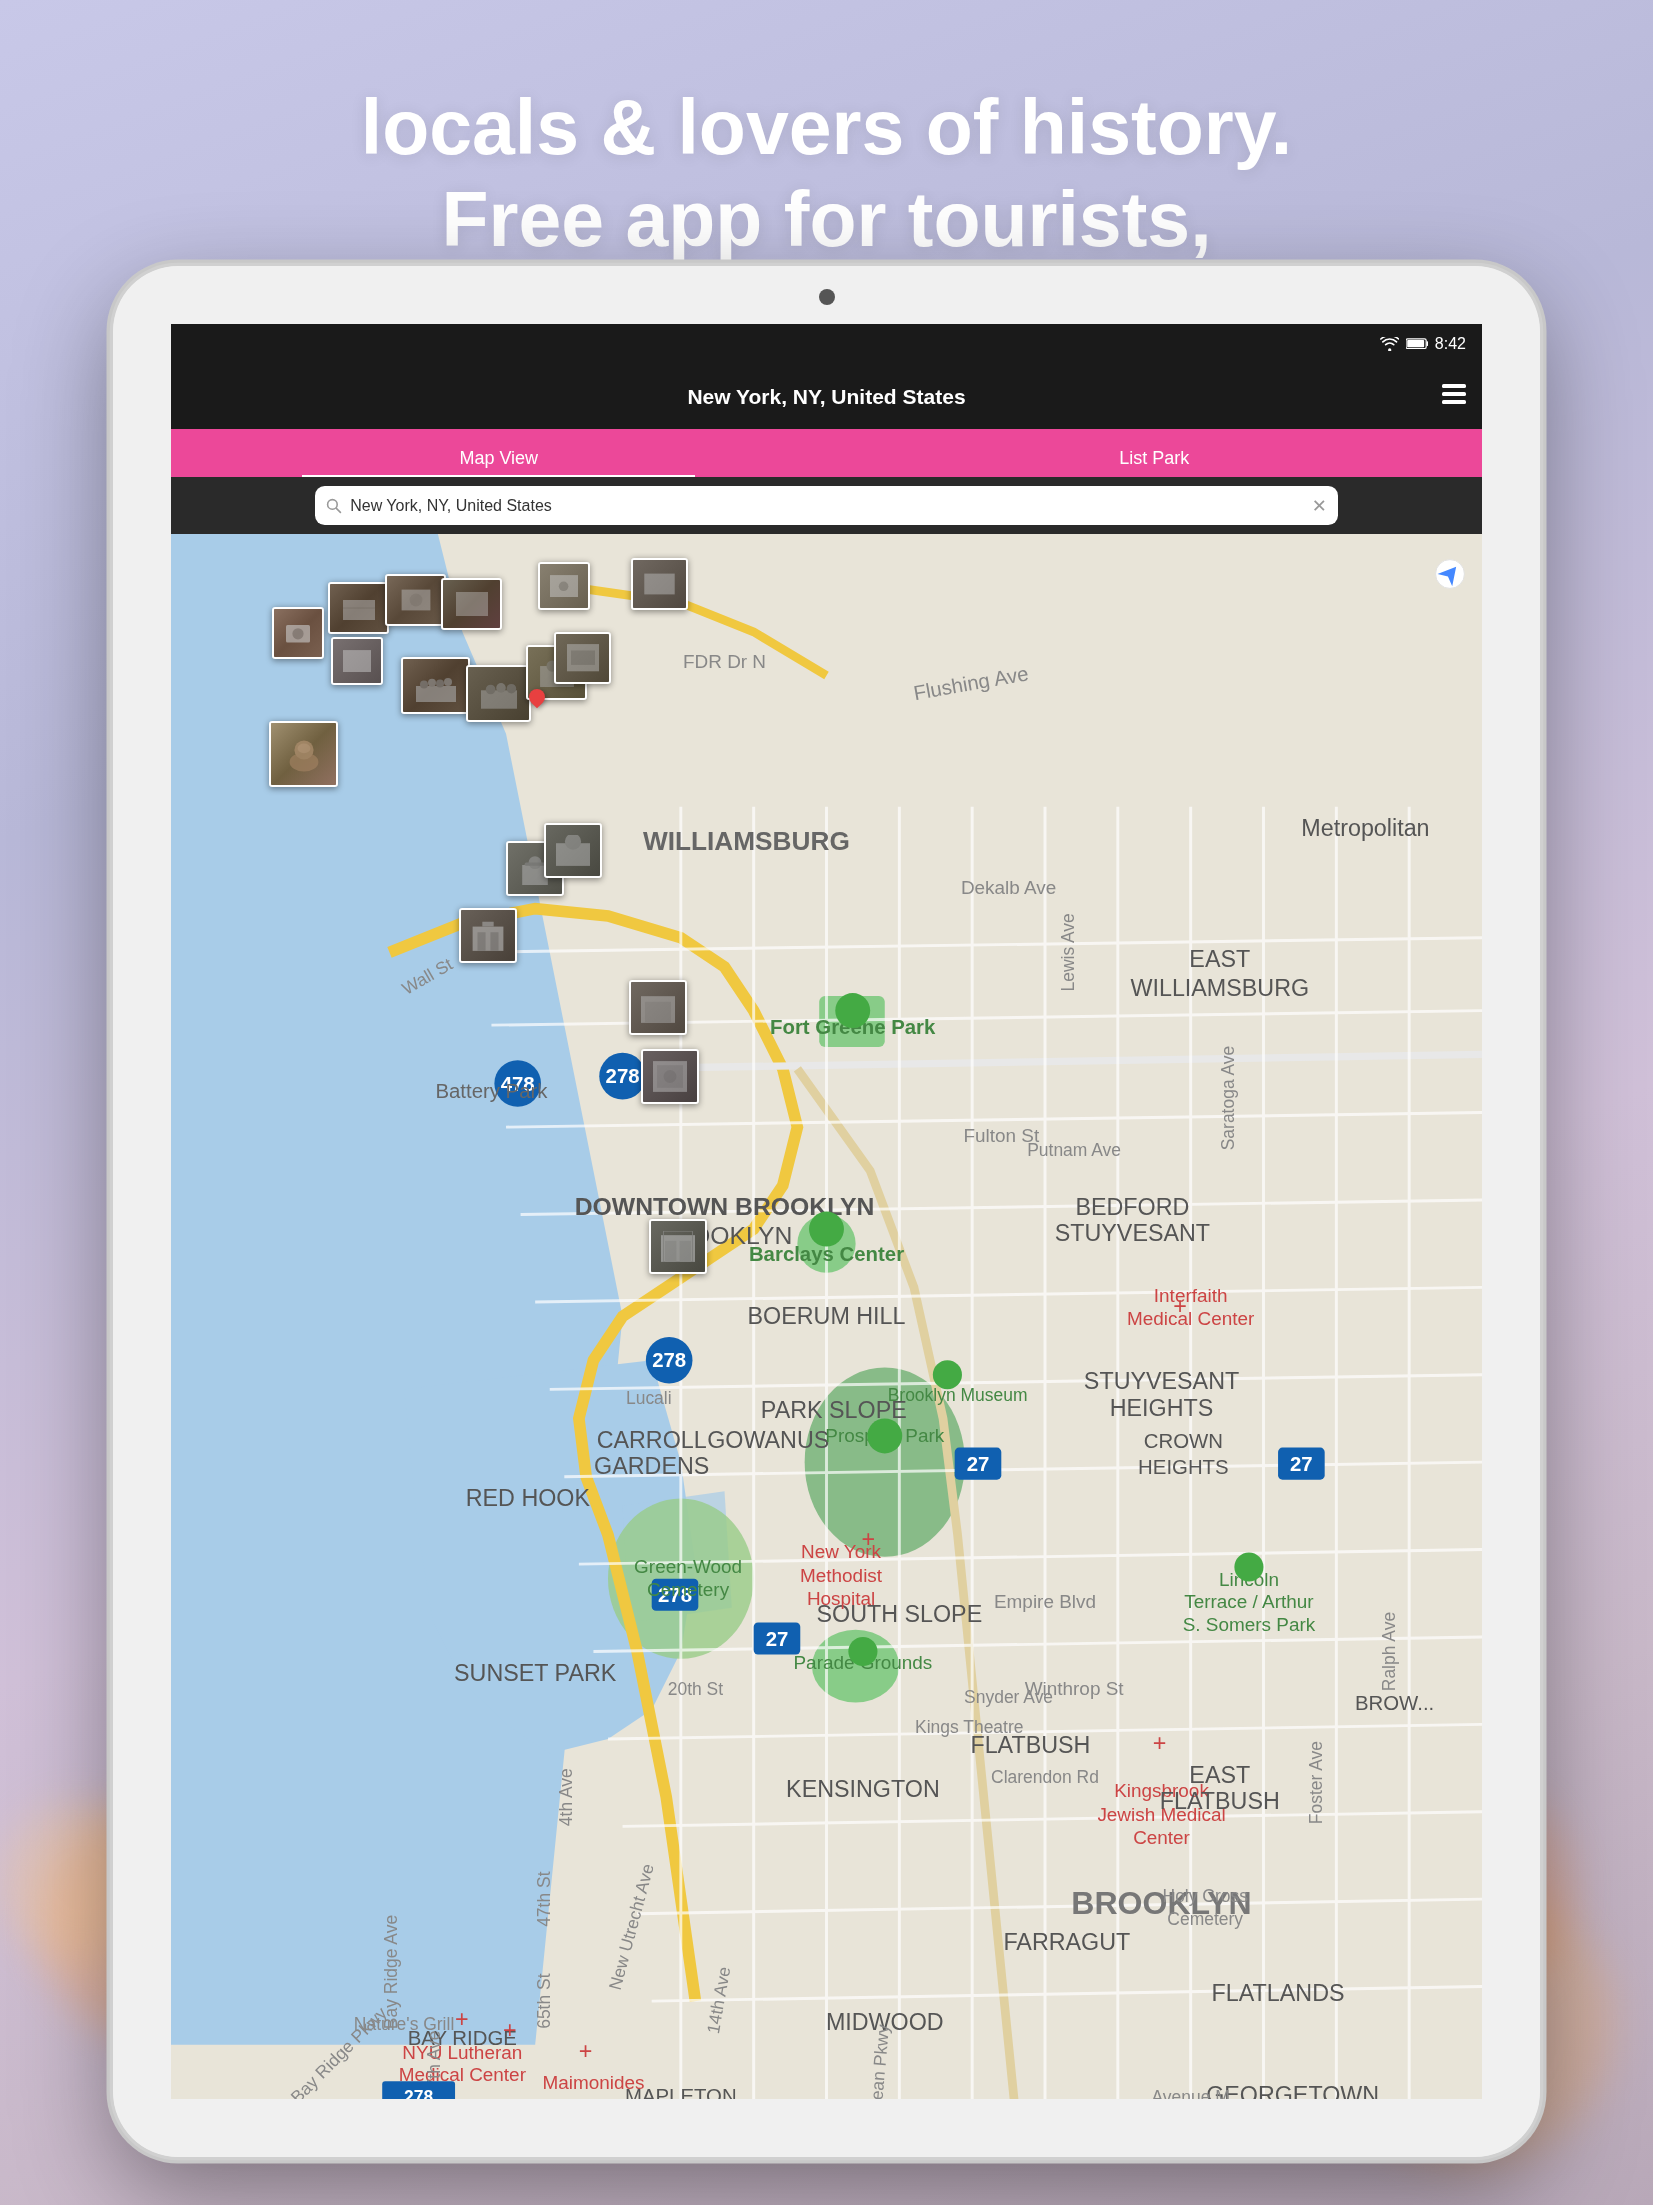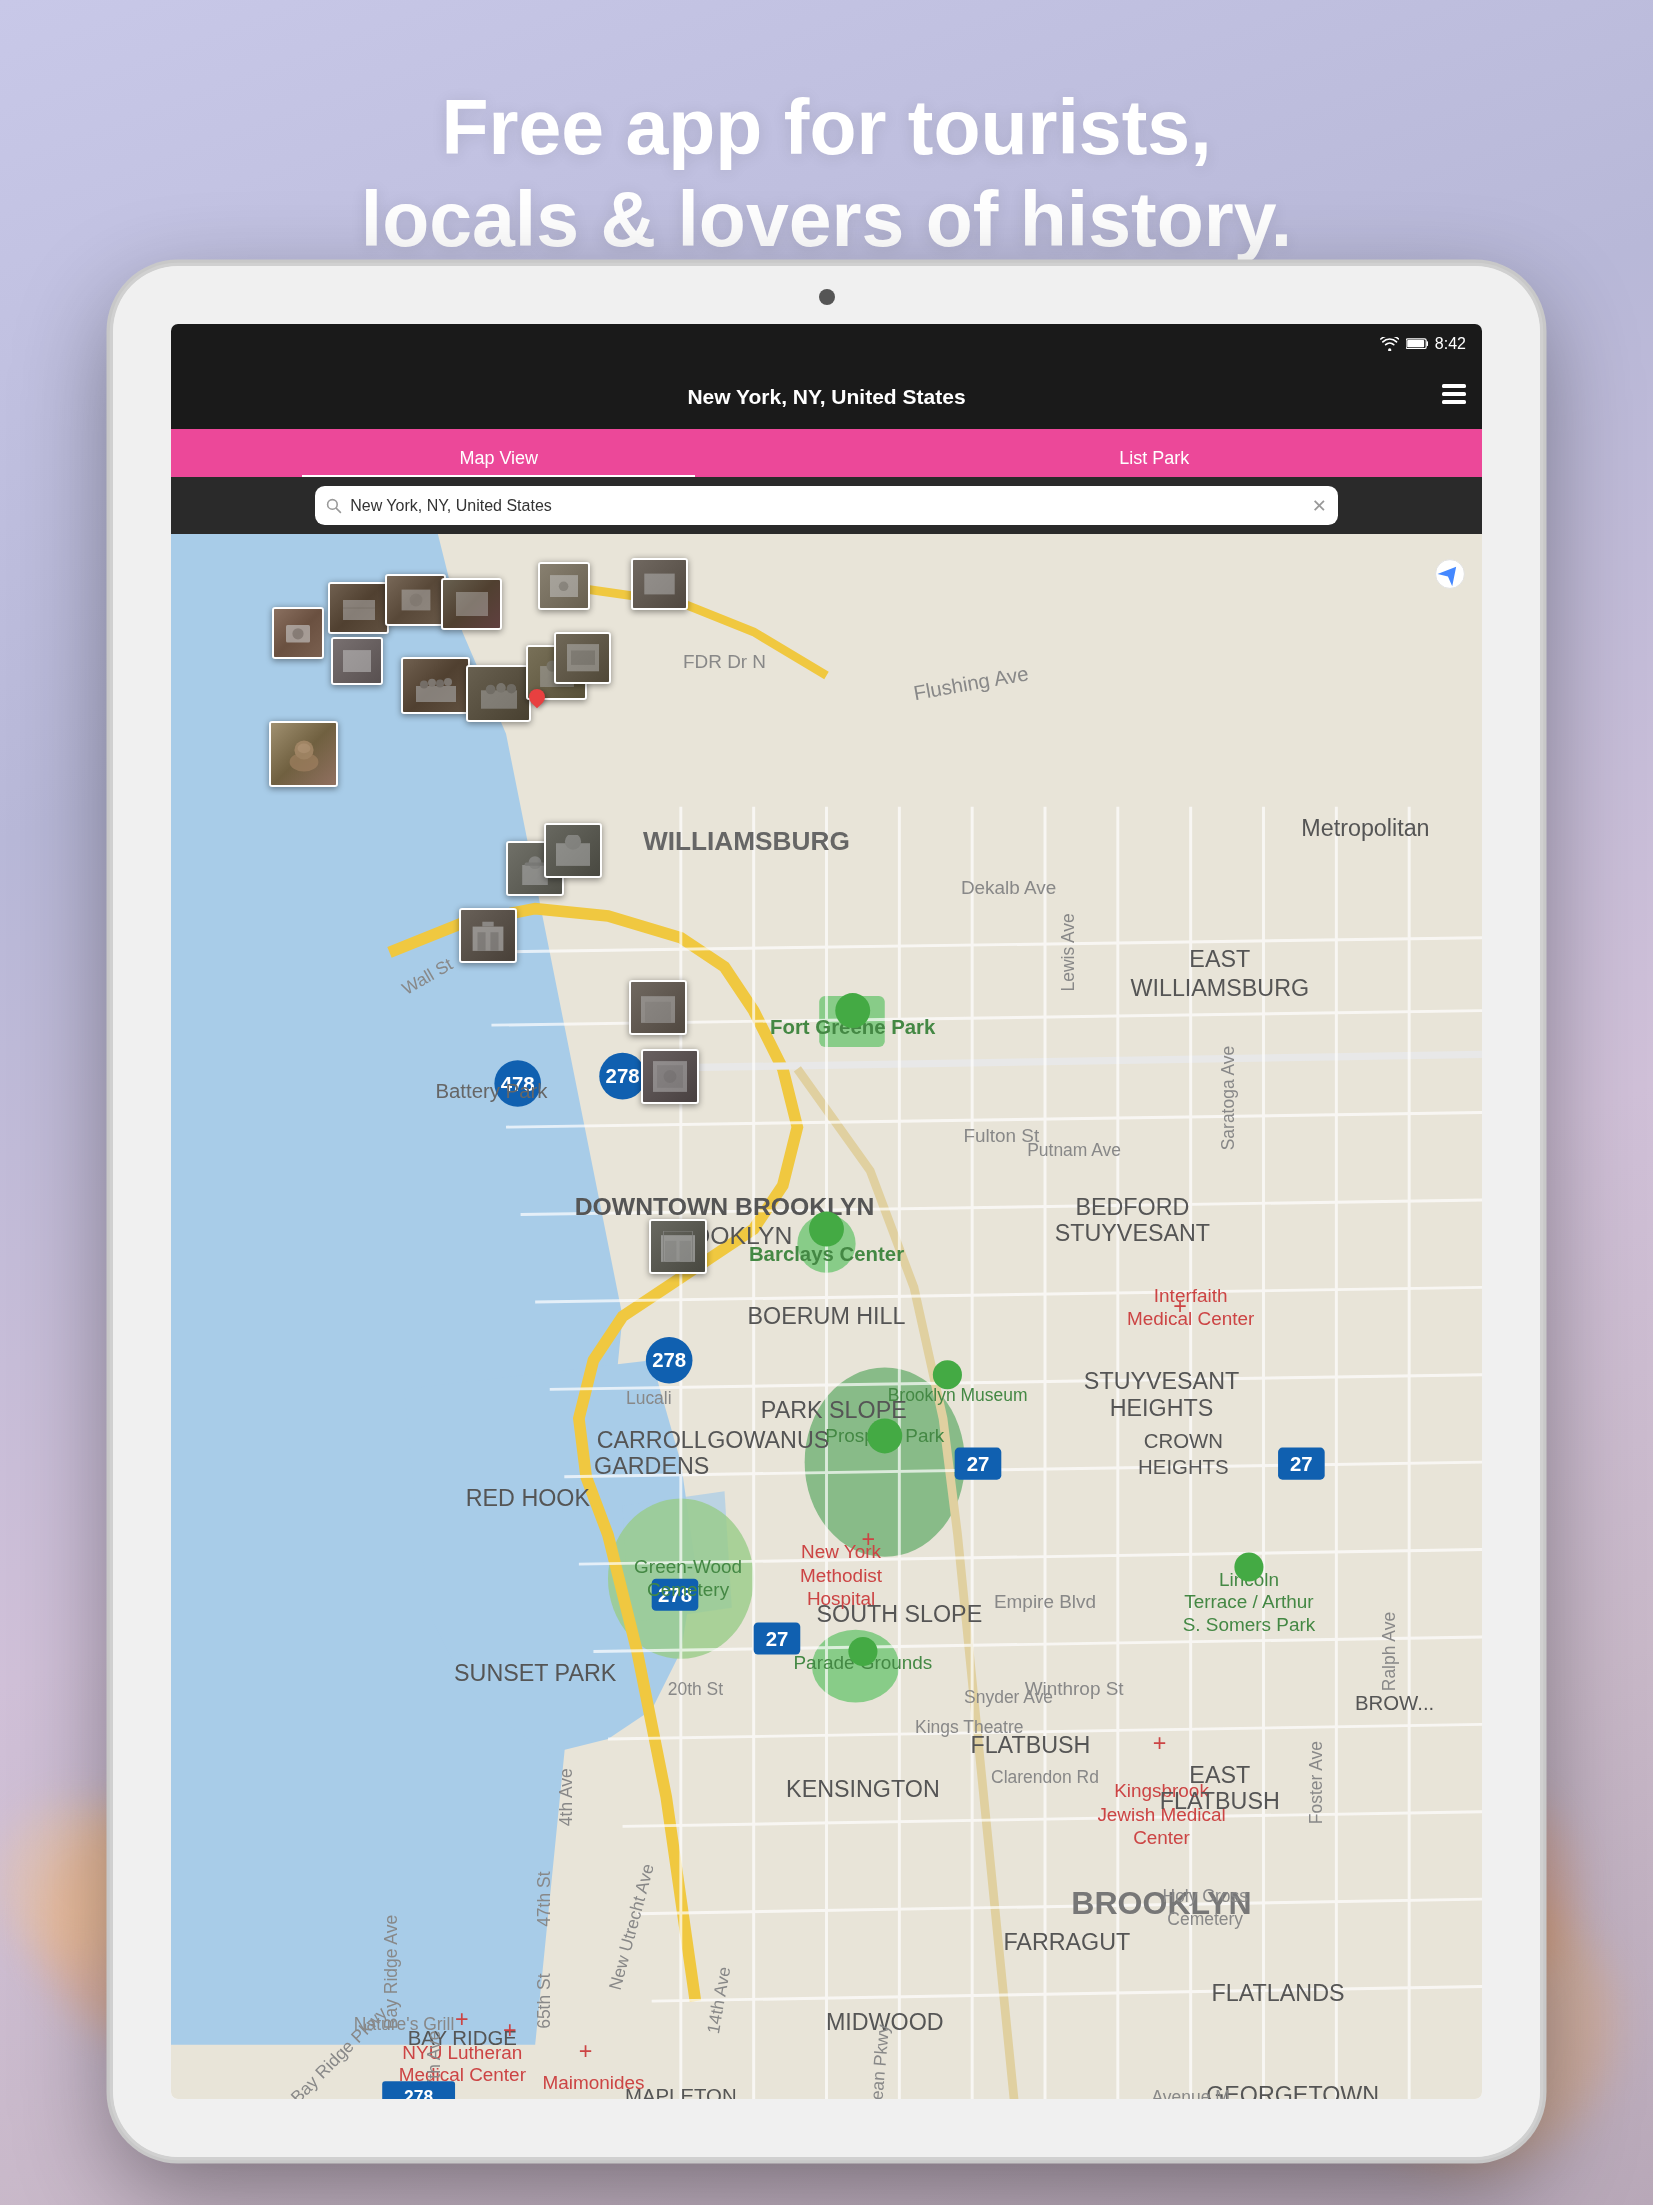--- a/index.html
+++ b/index.html
@@ -66,21 +66,21 @@
 
     
     .ipad-screen {
       position: absolute;
       top: 58px;
       left: 58px;
       right: 58px;
       bottom: 58px;
       background: white;
       overflow: hidden;
-      border-radius: 7px;
+      border-radius: 0;
     }
 
     
     .status-bar {
       position: absolute;
       top: 0;
       left: 0;
       right: 0;
       height: 40px;
       background: #1a1a1a;
@@ -283,22 +283,22 @@
 <body>
 
 <div class="bokeh" style="width:242px;height:242px;background:#ffaa66;opacity:0.4;bottom:161px;left:40px;"></div>
 <div class="bokeh" style="width:202px;height:202px;background:#ff8844;opacity:0.35;bottom:81px;left:161px;"></div>
 <div class="bokeh" style="width:161px;height:161px;background:#ffcc88;opacity:0.3;bottom:242px;left:0px;"></div>
 <div class="bokeh" style="width:283px;height:283px;background:#ffaa44;opacity:0.25;bottom:40px;right:40px;"></div>
 <div class="bokeh" style="width:226px;height:226px;background:#ff9955;opacity:0.3;bottom:202px;right:81px;"></div>
 <div class="bokeh" style="width:145px;height:145px;background:#ffbb66;opacity:0.35;bottom:323px;right:161px;"></div>
 
 <div class="hero-text">
+  <div>locals &amp; lovers of history.</div>
   <div>Free app for tourists,</div>
-  <div>locals &amp; lovers of history.</div>
 </div>
 
 <div class="ipad-frame">
   <div class="ipad-bezel"></div>
   <div class="ipad-camera"></div>
 
   <div class="ipad-screen">
 
     <div class="status-bar">
       <div class="status-icons">

